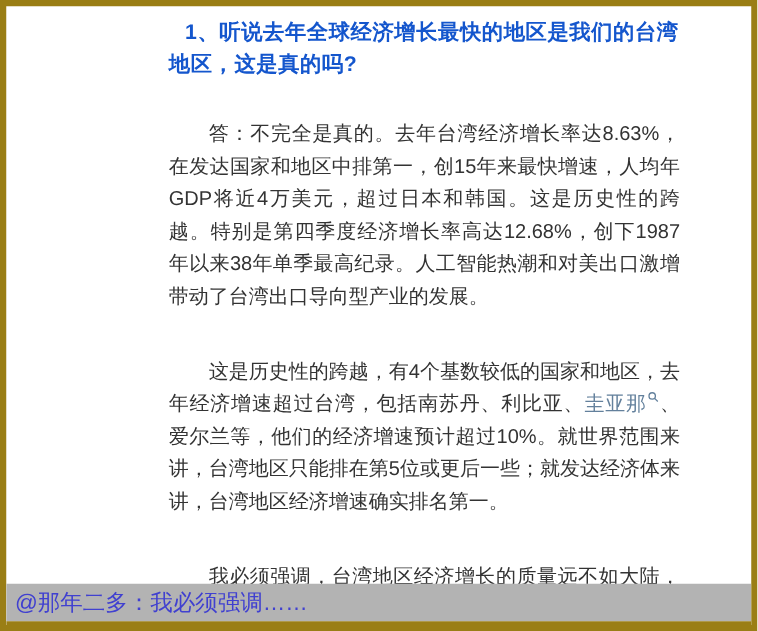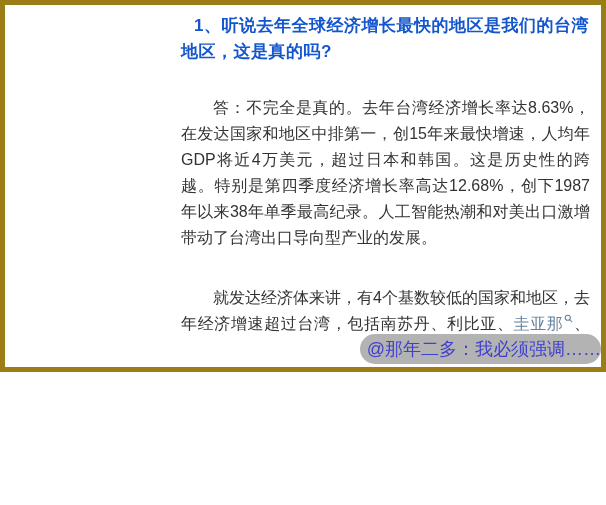--- a/index.html
+++ b/index.html
@@ -12,26 +12,25 @@
     --footer-text:#4040d0;
     --watermark-gray:#d9d9d9;
   }
   html,body{margin:0;padding:0;background:#fff;}
   body{
     width:606px;height:505px;
     font-family:"Liberation Sans","DejaVu Sans",sans-serif;
   }
   .frame{
     box-sizing:border-box;
-    width:606px;height:372px;
+    width:606px;height:505px;
     border:5px solid var(--frame-border);
     background:#ffffff;
     display:flex;flex-direction:column;
     overflow:hidden;
-    align-items:flex-end;
   }
   .content{
     position:relative;
     flex:1 1 auto;
     overflow:hidden;
   }
   .textblock{
     margin:8px 0 0 130px;
     width:420px;
   }
@@ -81,21 +80,20 @@
     user-select:none;
   }
   .footer-bar{
     flex:0 0 30px;
     background:var(--footer-bg);
     color:var(--footer-text);
     font-size:18px;
     line-height:30px;
     padding-left:7px;
     overflow:hidden;
-    border-radius:15px;
   }
   .separator{
     flex:0 0 3px;
     background:var(--frame-border);
   }
   .date-bar{
     flex:0 0 17px;
     background:var(--footer-bg);
     color:var(--footer-text);
     font-size:13.5px;
@@ -106,21 +104,21 @@
   }
 </style>
 </head>
 <body>
 
 <div class="frame">
   <div class="content">
     <div class="textblock">
       <h2 class="question">1、听说去年全球经济增长最快的地区是我们的台湾地区，这是真的吗?</h2>
       <p class="para">答：不完全是真的。去年台湾经济增长率达8.63%，在发达国家和地区中排第一，创15年来最快增速，人均年GDP将近4万美元，超过日本和韩国。这是历史性的跨越。特别是第四季度经济增长率高达12.68%，创下1987年以来38年单季最高纪录。人工智能热潮和对美出口激增带动了台湾出口导向型产业的发展。</p>
-      <p class="para spaced"><span>就发达经济体来讲，有4个基数较低的国家和地区，去年经济增速超过台湾，包括南苏丹、利比亚、</span><a class="tag-link"><span>圭亚那</span><svg class="magnifier" width="9" height="9" viewBox="0 0 12 12">
+      <p class="para spaced"><span>这是历史性的跨越，有4个基数较低的国家和地区，去年经济增速超过台湾，包括南苏丹、利比亚、</span><a class="tag-link"><span>圭亚那</span><svg class="magnifier" width="9" height="9" viewBox="0 0 12 12">
               <circle cx="5" cy="5" r="3.4" fill="none" stroke="#63809c" stroke-width="1.4"></circle>
               <line x1="7.6" y1="7.6" x2="11" y2="11" stroke="#63809c" stroke-width="1.4"></line>
             </svg></a><span>、爱尔兰等，他们的经济增速预计超过10%。就世界范围来讲，台湾地区只能排在第5位或更后一些；就发达经济体来讲，台湾地区经济增速确实排名第一。</span></p>
       <p class="para spaced emphasized">我必须强调，台湾地区经济增长的质量远不如大陆，民众实际生活水平更不如大陆，因此对生活在水深火热之中的台湾同胞，应当一如既往地寄予深切的同情和真挚的帮助。</p>
     </div>
   </div>
   <div class="footer-bar">
     <span>@那年二多：我必须强调……</span>
   </div>
   <div class="separator"></div>

